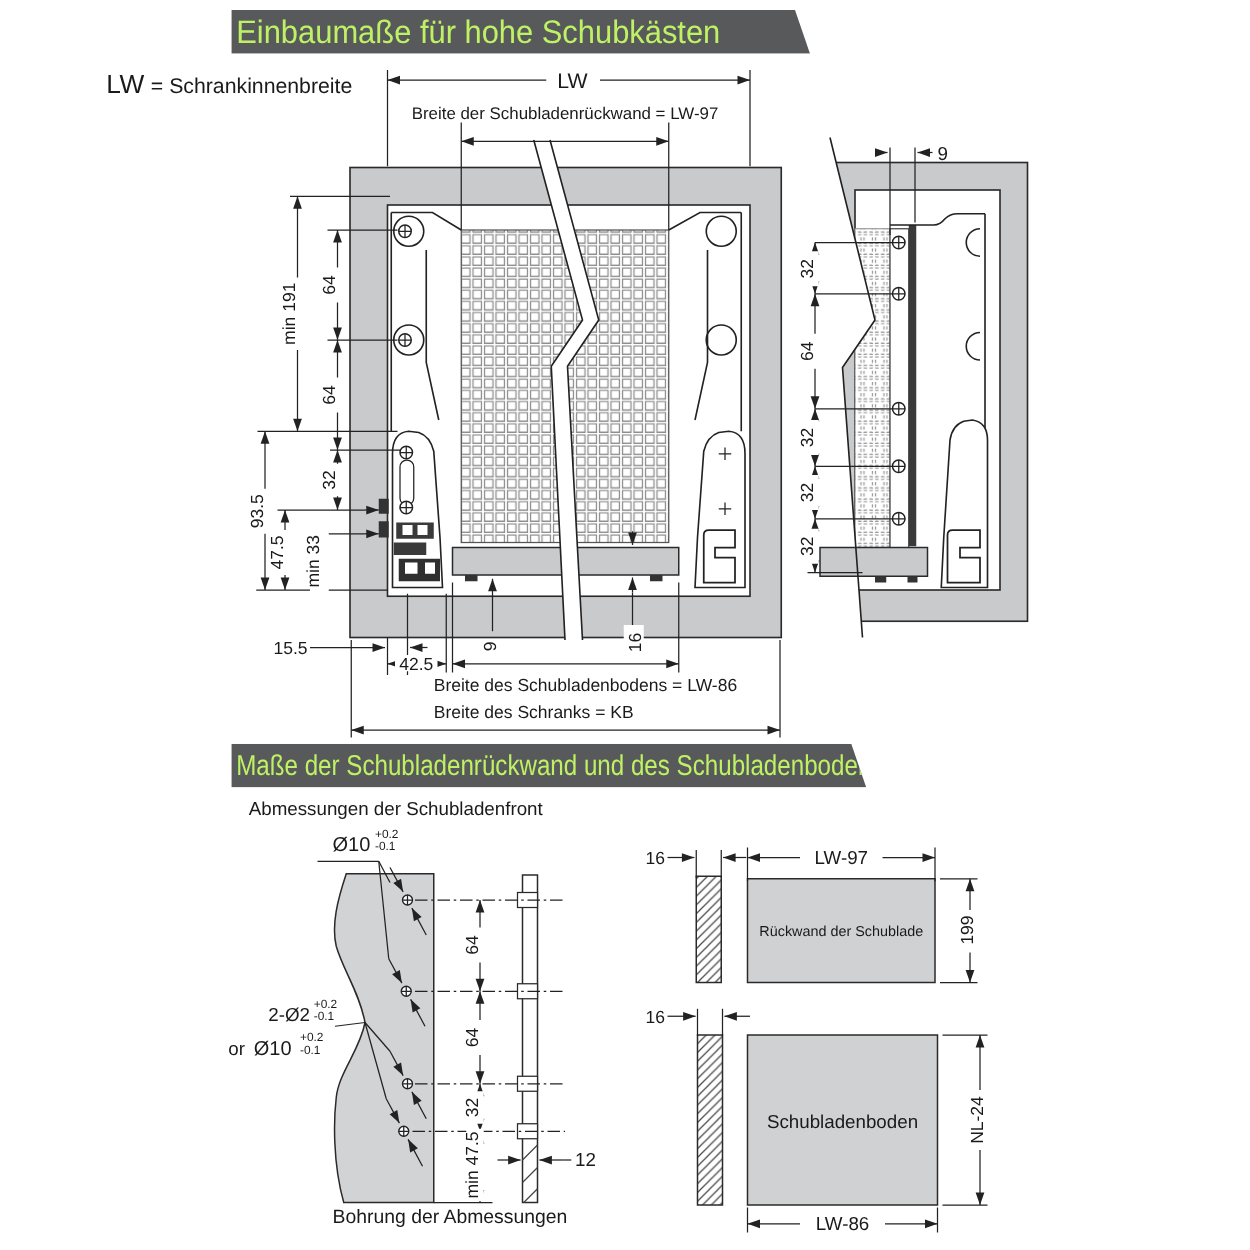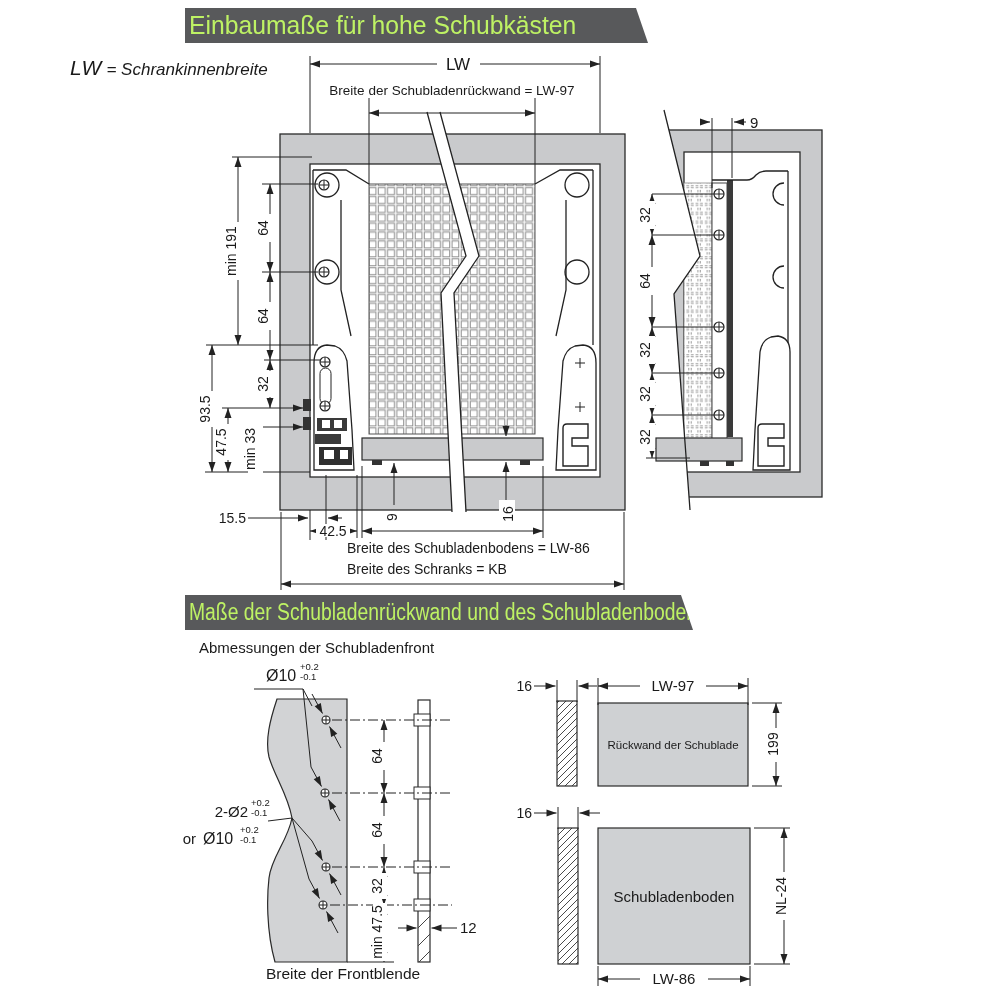--- a/index.html
+++ b/index.html
@@ -5,21 +5,21 @@
   html,body{margin:0;padding:0;background:#fff;}
   body{width:1000px;height:1000px;position:relative;overflow:hidden;
        font-family:"Liberation Sans","DejaVu Sans",sans-serif;color:#1a1a1a;}
   .banner{position:absolute;background:#58595b;color:#bef264;height:35px;
           display:flex;align-items:center;padding-left:4px;box-sizing:border-box;
           clip-path:polygon(0 0,calc(100% - 12px) 0,100% 100%,0 100%);}
   #banner1{left:185px;top:8px;width:463px;font-size:26px;}
   #banner1 span{display:inline-block;transform:scaleX(.95);transform-origin:left center;white-space:nowrap;}
   #banner2{left:185px;top:595px;width:508px;font-size:23px;}
   #banner2 span{display:inline-block;transform:scaleX(.84);transform-origin:left center;white-space:nowrap;}
-  #legend{position:absolute;left:70px;top:56px;font-size:17px;white-space:nowrap;font-style:italic;}
+  #legend{position:absolute;left:85px;top:56px;font-size:17px;white-space:nowrap;}
   #legend .lw{font-size:21px;letter-spacing:.5px;}
   #subtitle{position:absolute;left:199px;top:639px;font-size:15px;text-align:center;}
   #caption{position:absolute;left:266px;top:965px;font-size:15.5px;}
   svg{position:absolute;left:0;top:0;}
   text{font-family:"Liberation Sans","DejaVu Sans",sans-serif;fill:#1a1a1a;}
 </style>
 </head>
 <body>
 
 <svg width="1000" height="1000" viewBox="0 0 1000 1000">
@@ -366,13 +366,13 @@
   <span>Einbaumaße für hohe Schubkästen</span>
 </div>
 <div id="banner2" class="banner">
   <span>Maße der Schubladenrückwand und des Schubladenbodens</span>
 </div>
 <div id="legend">
   <span class="lw">LW</span>
   <span>= Schrankinnenbreite</span>
 </div>
 <div id="subtitle">Abmessungen der Schubladenfront</div>
-<div id="caption">Breite der Frontblende</div>
+<div id="caption">Bohrung der Abmessungen</div>
 
 </body></html>

